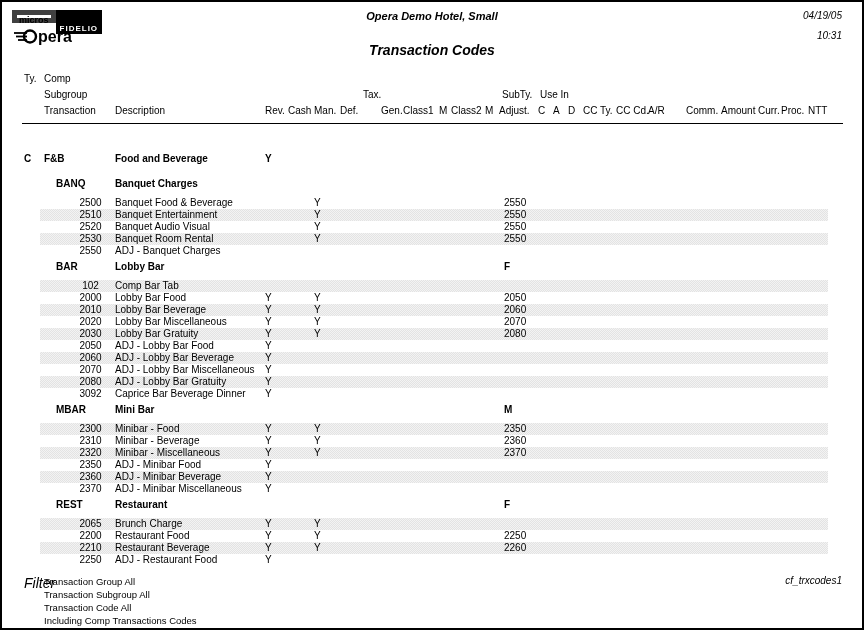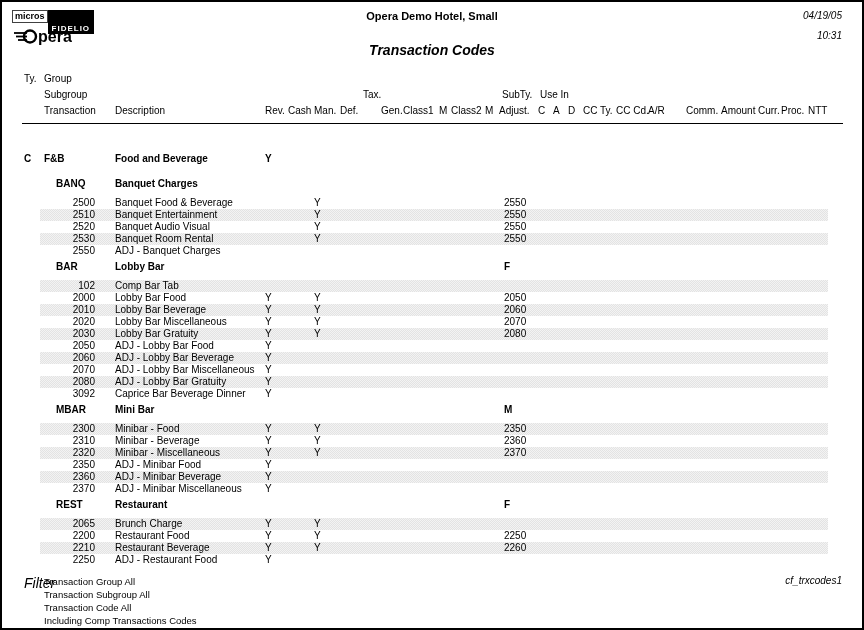--- a/index.html
+++ b/index.html
@@ -4,44 +4,44 @@
 <style>
   html,body{margin:0;padding:0;background:#888;}
   .page{
     position:relative;width:864px;height:630px;box-sizing:border-box;
     background:#fff;border:2px solid #000;overflow:hidden;
     font-family:"Liberation Sans","DejaVu Sans",sans-serif;
     font-size:10px;color:#000;
   }
   
   .micros-box{position:absolute;left:10px;top:8px;display:flex;align-items:stretch;height:13px;}
-  .micros-box .micros{background:#fff;border:1px solid #404040;color:#000;font-weight:bold;font-size:9px;line-height:11px;padding:0 2px;letter-spacing:0px;}
+  .micros-box .micros{background:#fff;border:5px solid #404040;color:#000;font-weight:bold;font-size:9px;line-height:11px;padding:0 2px;letter-spacing:0px;}
   .micros-box .fidelio{background:#000;color:#fff;font-weight:bold;font-size:8px;line-height:13px;padding:12px 4px;letter-spacing:1px;}
   .opera-logo{position:absolute;left:12px;top:23px;}
   
-  .hotel-title{position:absolute;left:0;top:8px;width:100%;text-align:center;font-size:11px;font-weight:bold;}
+  .hotel-title{position:absolute;left:0;top:8px;width:100%;text-align:center;font-size:11px;font-style:italic;font-weight:bold;}
   .report-title{position:absolute;left:0;top:40px;width:100%;text-align:center;font-size:14px;font-style:italic;font-weight:bold;}
   .run-date{position:absolute;right:20px;top:8px;font-style:italic;}
   .run-time{position:absolute;right:20px;top:28px;font-style:italic;}
   
   .h{position:absolute;line-height:12px;white-space:nowrap;}
   .rule{position:absolute;left:20px;right:19px;top:121px;border-top:1.5px solid #000;}
   
   .row{position:absolute;left:0;width:864px;height:12px;}
   .row.shaded::before{
     content:"";position:absolute;left:38px;width:788px;top:0;bottom:0;
     background:repeating-conic-gradient(#e3e3e3 0% 25%, #f3f3f3 0% 50%) 0 0/2px 2px;
     z-index:0;
   }
   .c{position:absolute;top:0;line-height:12px;white-space:nowrap;z-index:1;}
   .group-row .c,.subgroup-row .c{font-weight:bold;}
   .ty{left:22px;}
   .gcode{left:42px;}
   .scode{left:54px;}
-  .num{left:44px;width:49px;text-align:right;}
+  .num{left:64px;width:49px;text-align:center;}
   .desc{left:113px;}
   .rev{left:263px;}
   .man{left:312px;}
   .adj{left:502px;}
   
   .filter-label{position:absolute;left:22px;top:573px;font-style:italic;font-size:14px;}
   .filter-line{position:absolute;left:42px;font-size:9.5px;line-height:13px;}
   .page-num{position:absolute;left:0;top:580px;width:100%;text-align:center;font-style:italic;}
   .report-id{position:absolute;right:20px;top:573px;font-style:italic;margin-left:20px;}
 </style>
@@ -63,21 +63,21 @@
       <text x="24" y="17" font-size="16" font-weight="bold" font-family="Liberation Sans, sans-serif">pera</text>
     </svg>
   </div>
 
   <div class="hotel-title">Opera Demo Hotel, Small</div>
   <div class="run-date">04/19/05</div>
   <div class="run-time">10:31</div>
   <div class="report-title">Transaction Codes</div>
 
   <span class="h" style="left:22px;top:71px">Ty.</span>
-  <span class="h" style="left:42px;top:71px">Group</span>
+  <span class="h" style="left:42px;top:71px">Comp</span>
 
   <span class="h" style="left:42px;top:87px">Subgroup</span>
   <span class="h" style="left:361px;top:87px">Tax.</span>
   <span class="h" style="left:500px;top:87px">SubTy.</span>
   <span class="h" style="left:538px;top:87px">Use In</span>
 
   <span class="h" style="left:42px;top:103px">Transaction</span>
   <span class="h" style="left:113px;top:103px">Description</span>
   <span class="h" style="left:263px;top:103px">Rev.</span>
   <span class="h" style="left:286px;top:103px">Cash</span>

